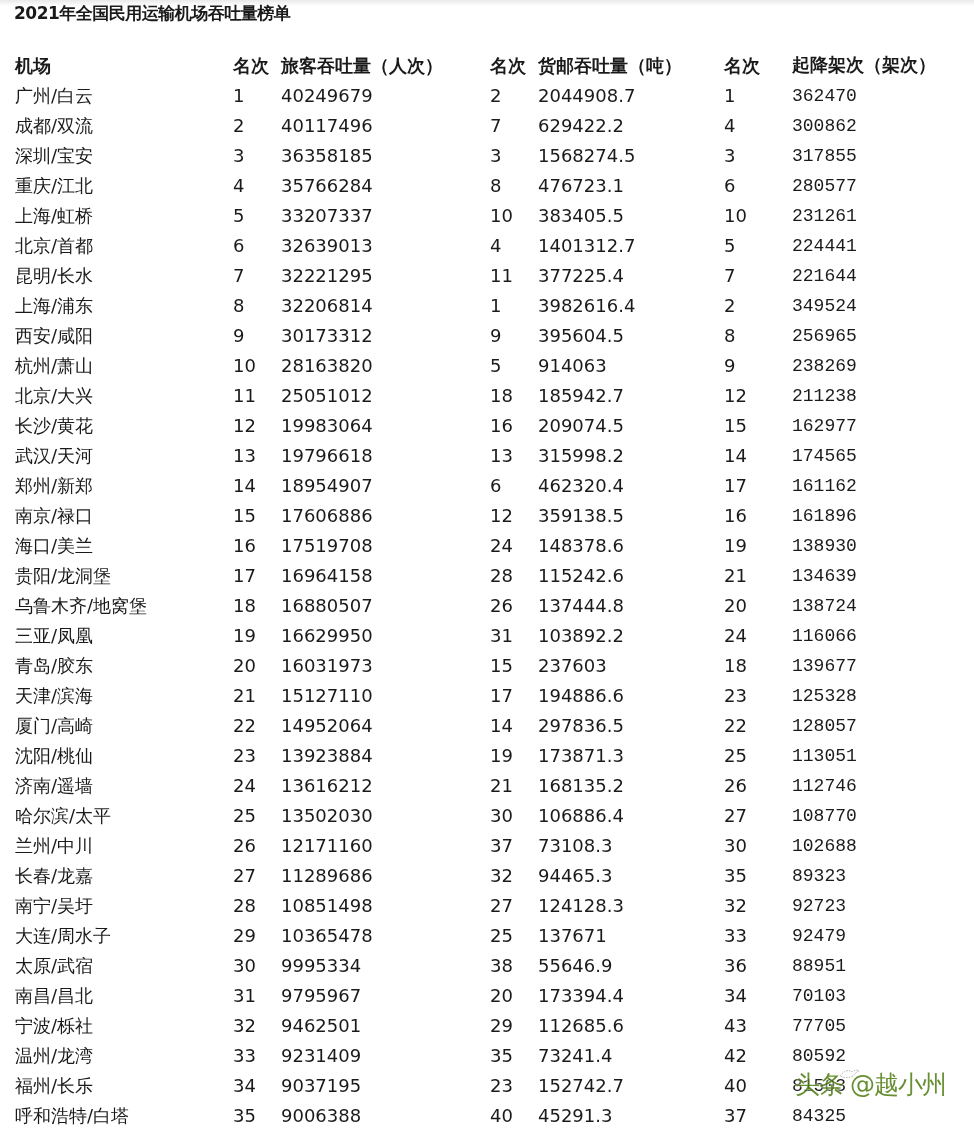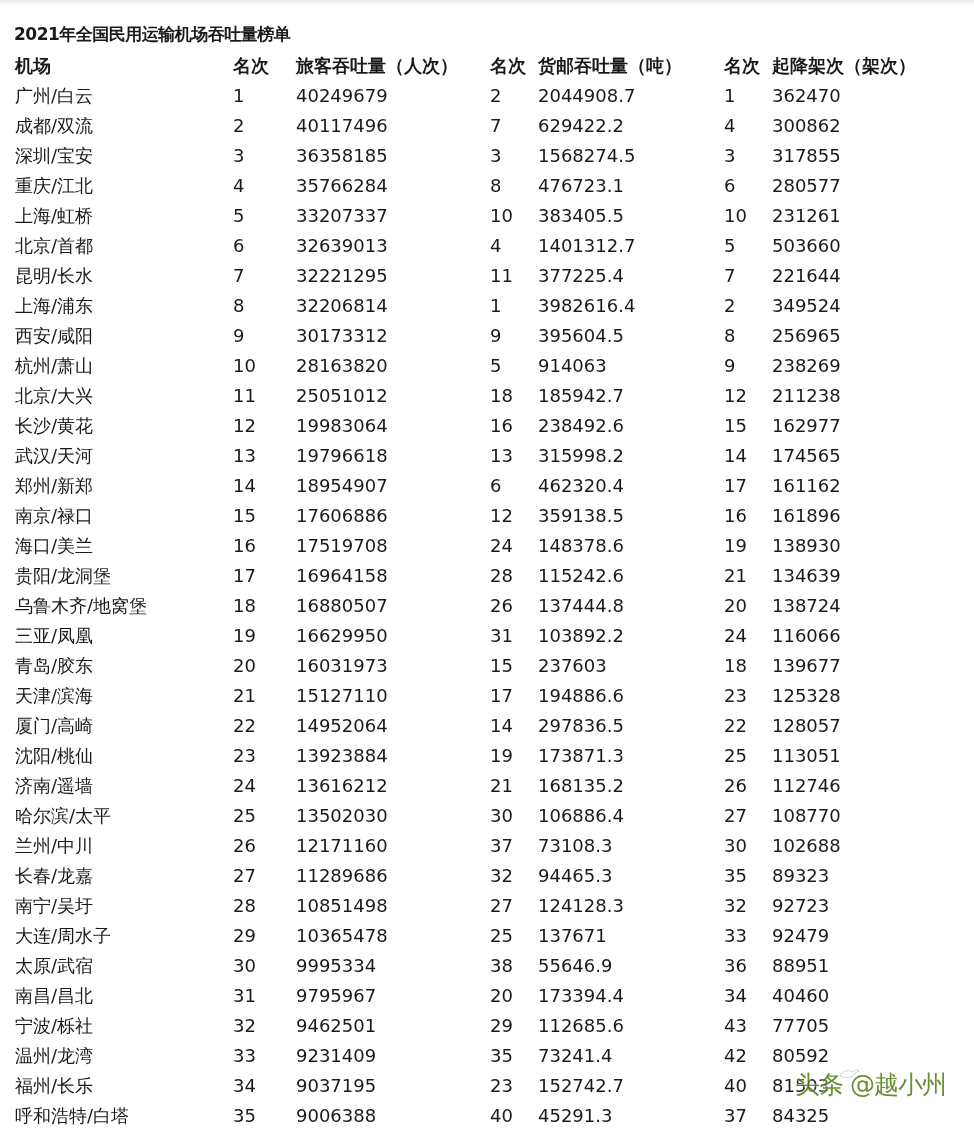--- a/index.html
+++ b/index.html
@@ -23,21 +23,20 @@
     }
     .page-title {
       position: absolute;
       left: 14px;
       top: 2px;
       font-size: 17px;
       font-weight: bold;
       letter-spacing: -0.5px;
       line-height: 22px;
       white-space: nowrap;
-      margin-top: 21px;
     }
     .table {
       position: absolute;
       left: 0;
       top: 51px;
       width: 974px;
     }
     .row {
       position: relative;
       height: 30px;
@@ -48,25 +47,25 @@
     .row.header {
       font-weight: bold;
       height: 30px;
     }
     .cell {
       position: absolute;
       top: 0;
     }
     .c-airport { left: 15px; }
     .c-prank   { left: 233px; }
-    .c-pax     { left: 296px; }
+    .c-pax     { left: 281px; }
     .c-crank   { left: 490px; }
     .c-cargo   { left: 538px; text-align: right; }
     .c-frank   { left: 724px; }
-    .c-flights { left: 772px; }
+    .c-flights { left: 792px; font-family: Liberation Mono, monospace; }
     .row .cell { font-size: 18px; }
     .watermark {
       position: absolute;
       left: 795px;
       top: 1068px;
       font-size: 25px;
       color: #4d7c0f;
       opacity: 0.85;
       white-space: nowrap;
       letter-spacing: -1px;
@@ -144,21 +143,21 @@
         <span class="cell c-frank">10</span>
         <span class="cell c-flights">231261</span>
       </div>
       <div class="row">
         <span class="cell c-airport">北京/首都</span>
         <span class="cell c-prank">6</span>
         <span class="cell c-pax">32639013</span>
         <span class="cell c-crank">4</span>
         <span class="cell c-cargo">1401312.7</span>
         <span class="cell c-frank">5</span>
-        <span class="cell c-flights">503660</span>
+        <span class="cell c-flights">224441</span>
       </div>
       <div class="row">
         <span class="cell c-airport">昆明/长水</span>
         <span class="cell c-prank">7</span>
         <span class="cell c-pax">32221295</span>
         <span class="cell c-crank">11</span>
         <span class="cell c-cargo">377225.4</span>
         <span class="cell c-frank">7</span>
         <span class="cell c-flights">221644</span>
       </div>
@@ -196,21 +195,21 @@
         <span class="cell c-crank">18</span>
         <span class="cell c-cargo">185942.7</span>
         <span class="cell c-frank">12</span>
         <span class="cell c-flights">211238</span>
       </div>
       <div class="row">
         <span class="cell c-airport">长沙/黄花</span>
         <span class="cell c-prank">12</span>
         <span class="cell c-pax">19983064</span>
         <span class="cell c-crank">16</span>
-        <span class="cell c-cargo">238492.6</span>
+        <span class="cell c-cargo">209074.5</span>
         <span class="cell c-frank">15</span>
         <span class="cell c-flights">162977</span>
       </div>
       <div class="row">
         <span class="cell c-airport">武汉/天河</span>
         <span class="cell c-prank">13</span>
         <span class="cell c-pax">19796618</span>
         <span class="cell c-crank">13</span>
         <span class="cell c-cargo">315998.2</span>
         <span class="cell c-frank">14</span>
@@ -369,21 +368,21 @@
         <span class="cell c-frank">36</span>
         <span class="cell c-flights">88951</span>
       </div>
       <div class="row">
         <span class="cell c-airport">南昌/昌北</span>
         <span class="cell c-prank">31</span>
         <span class="cell c-pax">9795967</span>
         <span class="cell c-crank">20</span>
         <span class="cell c-cargo">173394.4</span>
         <span class="cell c-frank">34</span>
-        <span class="cell c-flights">40460</span>
+        <span class="cell c-flights">70103</span>
       </div>
       <div class="row">
         <span class="cell c-airport">宁波/栎社</span>
         <span class="cell c-prank">32</span>
         <span class="cell c-pax">9462501</span>
         <span class="cell c-crank">29</span>
         <span class="cell c-cargo">112685.6</span>
         <span class="cell c-frank">43</span>
         <span class="cell c-flights">77705</span>
       </div>

